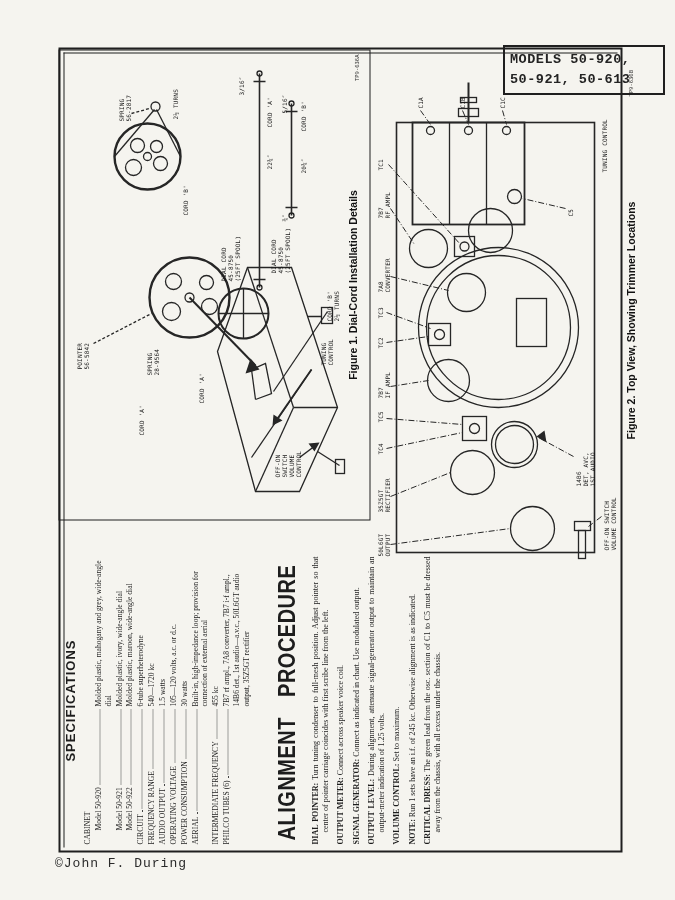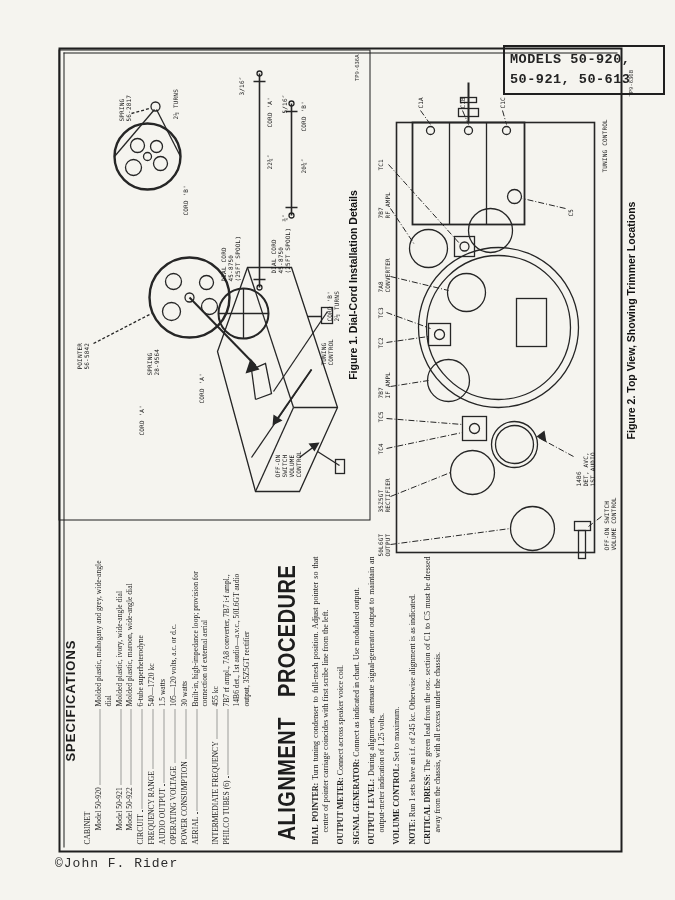--- a/index.html
+++ b/index.html
@@ -313,15 +313,15 @@
 VOLUME CONTROL</div>
         <div class="fig-label" style="left: 388px; top: 228px;">TUNING CONTROL</div>
       </div>
     <div class="fig-caption fig2-caption">Figure 2.  Top View, Showing Trimmer Locations</div>
     <div class="fig-code fig2-code">TP9-636B</div>
 
   </div>
 
   <div class="models-box">MODELS 50-920,
 50-921, 50-613</div>
-  <div class="copyright">©John F. Rider</div>
+  <div class="copyright">©John F. During</div>
 
 </div>
 
 </body></html>

